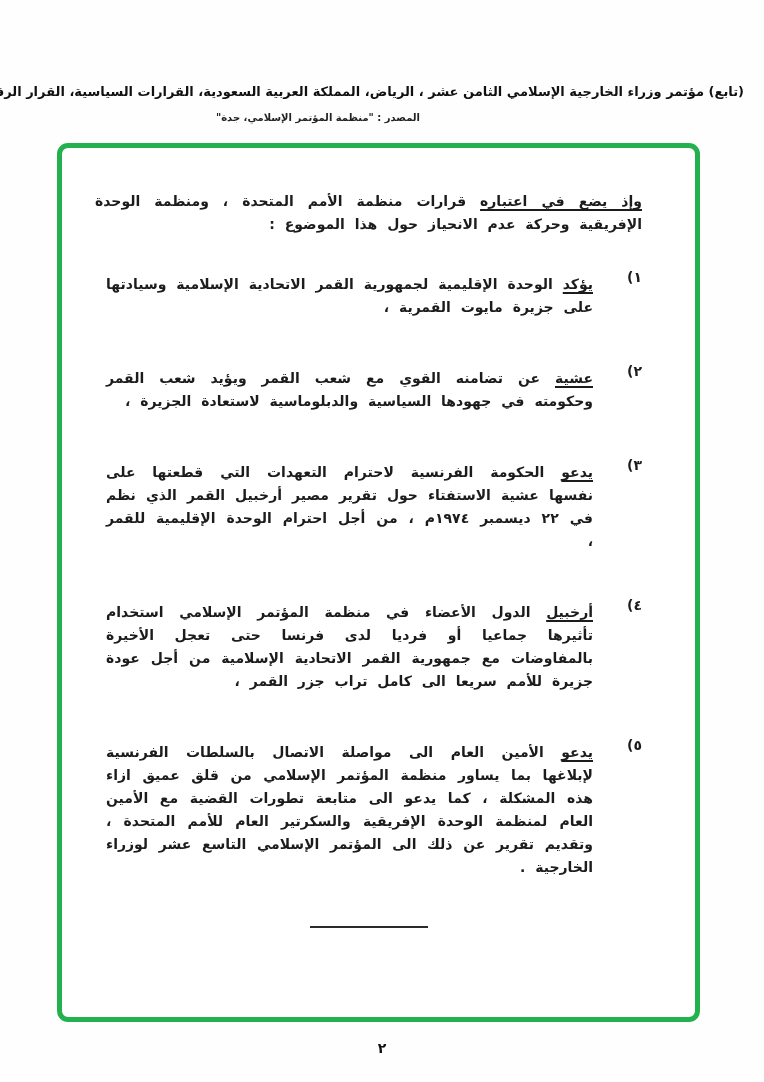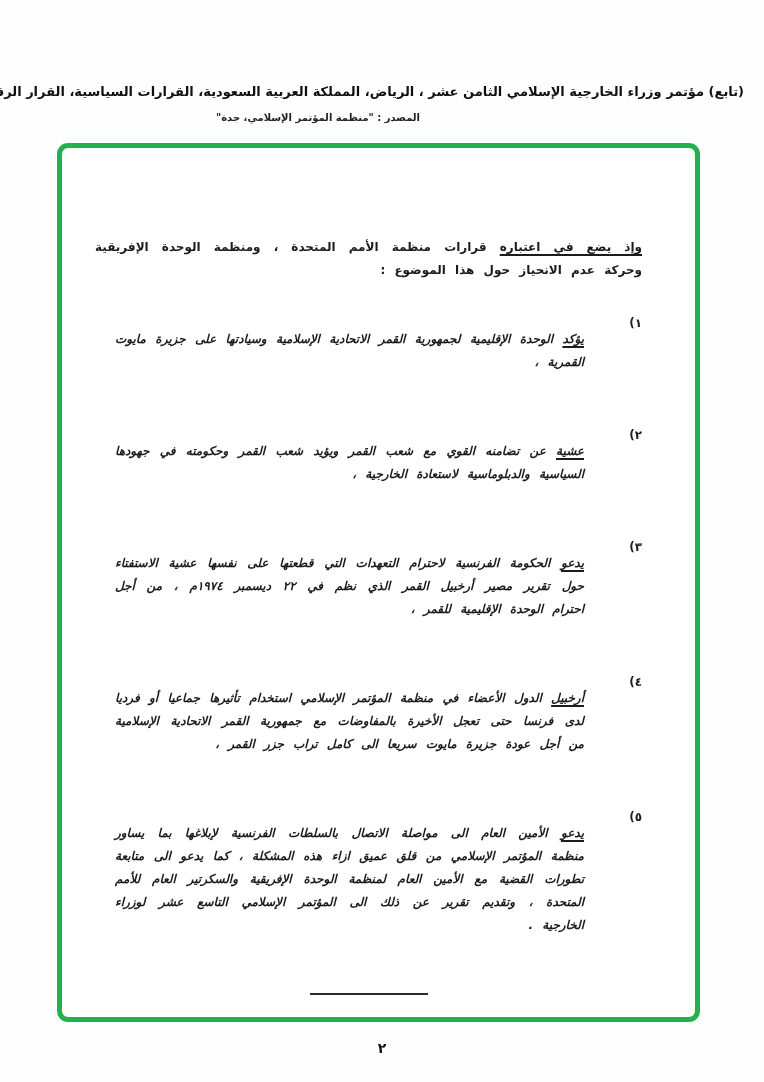--- a/index.html
+++ b/index.html
@@ -48,24 +48,24 @@
     width:633px;
     height:869px;
     border:5px solid var(--frame-color);
     border-radius:11px;
     background:#ffffff;
     box-sizing:content-box;
   }
   .content{
     position:absolute;
     top:0; right:0; left:0; bottom:0;
-    padding:88px 53px 0 33px;
+    padding:42px 53px 0 33px;
     direction:rtl;
     text-align:justify;
-    font-size:12px;
+    font-size:14px;
     font-weight:bold;
     line-height:23px;
     word-spacing:5px;
     color:var(--ink);
   }
   .preamble{
     margin:0 0 30px 0;
   }
   .lead{
     text-decoration:underline;
@@ -75,23 +75,22 @@
   .item{
     display:flex;
     margin:0 0 34px 0;
   }
   .item-num{
     flex:none;
     width:42px;
   }
   .item-body{
     flex:1;
-    margin:16px;
+    margin:7px;
     padding-left:4px;
-    font-style:italic;
   }
   .divider{
     width:118px;
     border-top:2px solid #2b2b2b;
     margin:40px auto 0 auto;
   }
   .page-number{
     position:absolute;
     top:1040px;
     right:0;
@@ -124,37 +123,37 @@
         <p class="item-body">
           <span class="lead">يؤكد</span>
           <span>الوحدة الإقليمية لجمهورية القمر الاتحادية الإسلامية وسيادتها على جزيرة مايوت القمرية ،</span>
         </p>
       </div>
 
       <div class="item">
         <span class="item-num">٢)</span>
         <p class="item-body">
           <span class="lead">عشية</span>
-          <span>عن تضامنه القوي مع شعب القمر ويؤيد شعب القمر وحكومته في جهودها السياسية والدبلوماسية لاستعادة الخارجية ،</span>
+          <span>عن تضامنه القوي مع شعب القمر ويؤيد شعب القمر وحكومته في جهودها السياسية والدبلوماسية لاستعادة الجزيرة ،</span>
         </p>
       </div>
 
       <div class="item">
         <span class="item-num">٣)</span>
         <p class="item-body">
           <span class="lead">يدعو</span>
           <span>الحكومة الفرنسية لاحترام التعهدات التي قطعتها على نفسها عشية الاستفتاء حول تقرير مصير أرخبيل القمر الذي نظم في ٢٢ ديسمبر ١٩٧٤م ، من أجل احترام الوحدة الإقليمية للقمر ،</span>
         </p>
       </div>
 
       <div class="item">
         <span class="item-num">٤)</span>
         <p class="item-body">
           <span class="lead">أرخبيل</span>
-          <span>الدول الأعضاء في منظمة المؤتمر الإسلامي استخدام تأثيرها جماعيا أو فرديا لدى فرنسا حتى تعجل الأخيرة بالمفاوضات مع جمهورية القمر الاتحادية الإسلامية من أجل عودة جزيرة مايوت سريعا الى كامل تراب جزر القمر ،</span>
+          <span>الدول الأعضاء في منظمة المؤتمر الإسلامي استخدام تأثيرها جماعيا أو فرديا لدى فرنسا حتى تعجل الأخيرة بالمفاوضات مع جمهورية القمر الاتحادية الإسلامية من أجل عودة جزيرة للأمم سريعا الى كامل تراب جزر القمر ،</span>
         </p>
       </div>
 
       <div class="item">
         <span class="item-num">٥)</span>
         <p class="item-body">
           <span class="lead">يدعو</span>
           <span>الأمين العام الى مواصلة الاتصال بالسلطات الفرنسية لإبلاغها بما يساور منظمة المؤتمر الإسلامي من قلق عميق ازاء هذه المشكلة ، كما يدعو الى متابعة تطورات القضية مع الأمين العام لمنظمة الوحدة الإفريقية والسكرتير العام للأمم المتحدة ، وتقديم تقرير عن ذلك الى المؤتمر الإسلامي التاسع عشر لوزراء الخارجية .</span>
         </p>
       </div>

